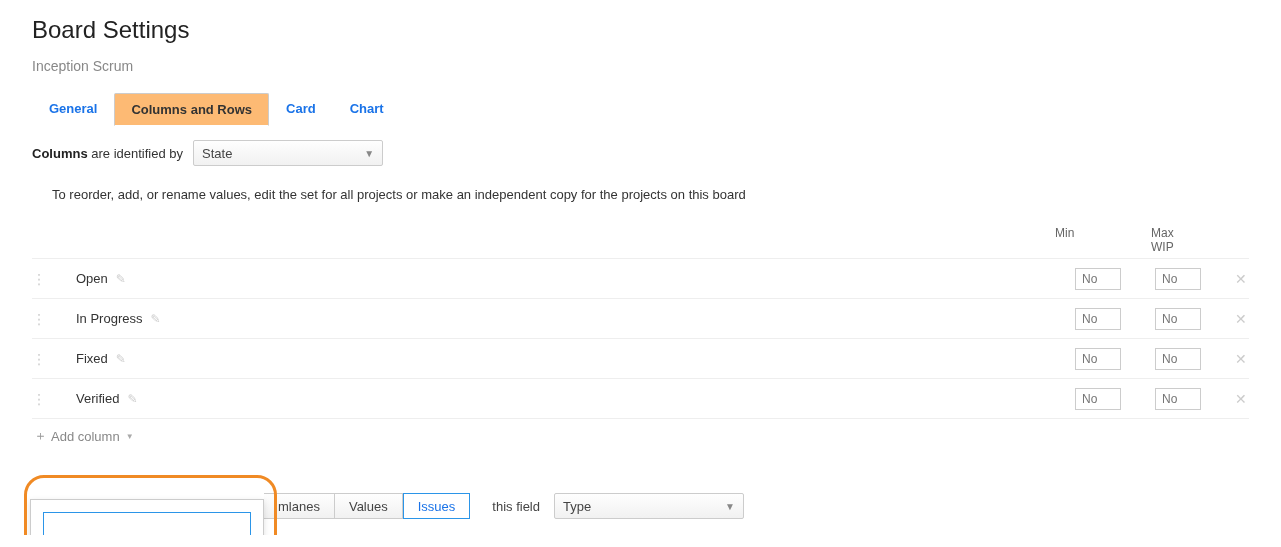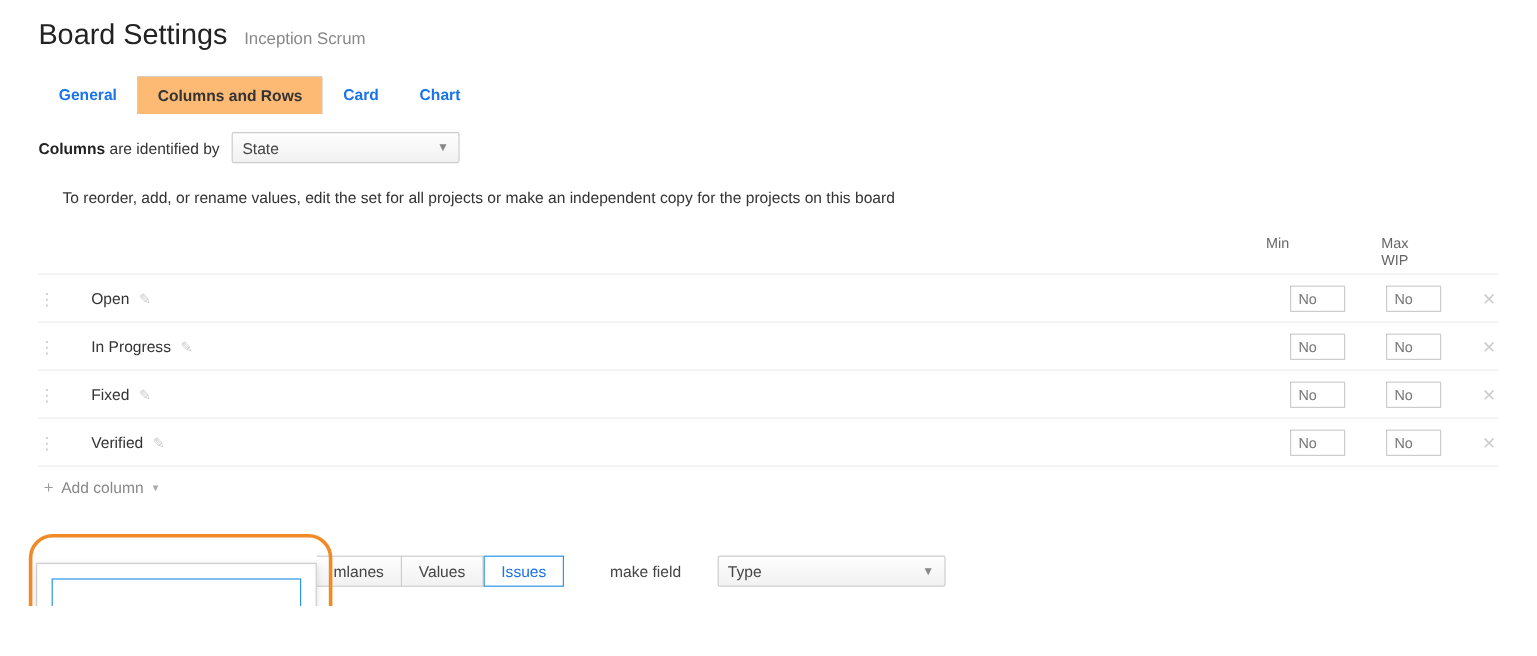--- a/index.html
+++ b/index.html
@@ -1,18 +1,18 @@
 <!DOCTYPE html>
 <html><head>
   <meta charset="utf-8">
   <style>
     * { box-sizing: border-box; margin: 0; padding: 0; }
     body { font-family: Arial, Helvetica, sans-serif; font-size: 13px; color: #333; background: #fff; }
     .container { padding: 16px 32px; width: 1281px; }
-    .header { display: flex; align-items: baseline; gap: 14px; margin-bottom: 18px; }
+    .header { display: flex; align-items: baseline; gap: 14px; margin-bottom: 18px; flex-direction: column; }
     .header h1 { font-size: 24px; font-weight: 400; color: #222; }
     .header .subtitle { font-size: 14px; color: #888; }
     .tabs { display: flex; border-bottom: 1px solid transparent; margin-bottom: 14px; }
     .tab { padding: 8px 16px; color: #1a73e8; cursor: pointer; font-size: 13px; border: 1px solid transparent; font-weight: bold; }
     .tab.active { color: #333; border: 1px solid #ccc; border-bottom: 1px solid #fff; border-radius: 2px 2px 0 0; background: #fdba74; position: relative; top: 1px; }
     .identified-row { display: flex; align-items: center; gap: 10px; font-size: 13px; margin-bottom: 18px; }
     .identified-row .bold { font-weight: 600; color: #222; }
     .select-box { display: flex; align-items: center; justify-content: space-between; border: 1px solid #ccc; background: linear-gradient(#fefefe, #f1f1f1); border-radius: 2px; height: 26px; padding: 0 8px; min-width: 190px; cursor: pointer; font-size: 13px; color: #444; }
     .select-box .chev { color: #888; font-size: 10px; }
     .info-block { margin-bottom: 20px; font-size: 13px; line-height: 1.7; }
@@ -32,21 +32,21 @@
     .add-column { color: #888; font-size: 13px; display: flex; align-items: center; gap: 4px; cursor: pointer; margin-top: 8px; margin-left: 2px; }
     .add-column .plus { color: #999; }
     .add-column .tri { font-size: 8px; color: #aaa; margin-left: 2px; }
     .popup-wrap { position: relative; }
     .popup { position: absolute; top: 6px; left: -2px; width: 234px; background: #fff; border: 1px solid #ccc; box-shadow: 0 2px 6px rgba(0,0,0,0.12); z-index: 10; }
     .popup-search { padding: 12px; }
     .popup-search input { width: 100%; height: 24px; border: 1px solid #2b95e8; outline: none; padding: 0 6px; font-size: 13px; }
     .popup-item { padding: 8px 14px; font-size: 13px; cursor: pointer; }
     .popup-item.hover { background: #eee; }
     .highlight-box { position: absolute; top: -18px; left: -8px; width: 253px; height: 174px; border: 3px solid #f08a24; border-radius: 20px; pointer-events: none; z-index: 20; }
-    .bottom-controls { display: flex; align-items: center; gap: 16px; margin-top: 48px; margin-left: 232px; text-align: center; }
+    .bottom-controls { display: flex; align-items: center; gap: 0; margin-top: 48px; margin-left: 232px; text-align: center; }
     .seg-group { display: flex; }
     .seg { border: 1px solid #ccc; background: linear-gradient(#fefefe, #f1f1f1); height: 26px; padding: 0 14px; display: flex; align-items: center; font-size: 13px; cursor: pointer; color: #444; }
     .seg + .seg { border-left: none; }
     .seg.first-partial { border-left: none; border-radius: 0; }
     .seg.active { border: 1px solid #2b95e8; color: #1a73e8; background: #fff; position: relative; z-index: 1; }
     .from-label { font-size: 13px; color: #444; margin: 0 14px 0 22px; }
     .select-type { min-width: 190px; }
   </style>
 </head>
 <body>
@@ -143,21 +143,21 @@
       <div class="popup-item hover">Deployed</div>
 
     </div>
 
     <div class="bottom-controls">
       <div class="seg-group">
         <div class="seg first-partial">mlanes</div>
         <div class="seg">Values</div>
         <div class="seg active">Issues</div>
       </div>
-      <span class="from-label">make field</span>
+      <span class="from-label">this field</span>
       <div class="select-box select-type">
         <span>Type</span>
         <span class="chev">▼</span>
       </div>
     </div>
 
   </div>
 </div>
 
 </body></html>

